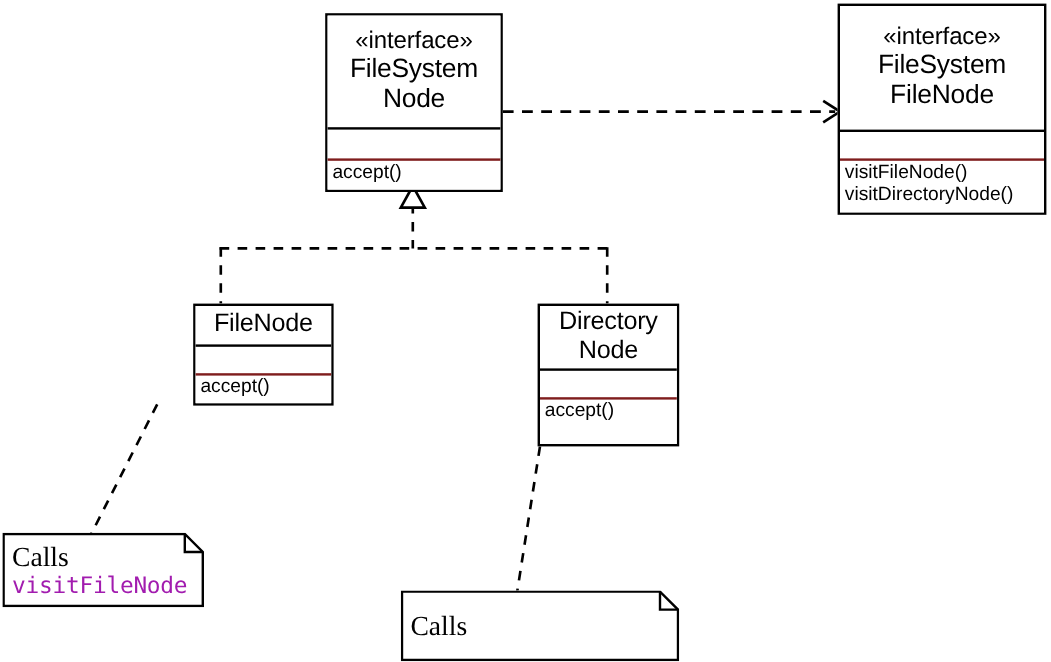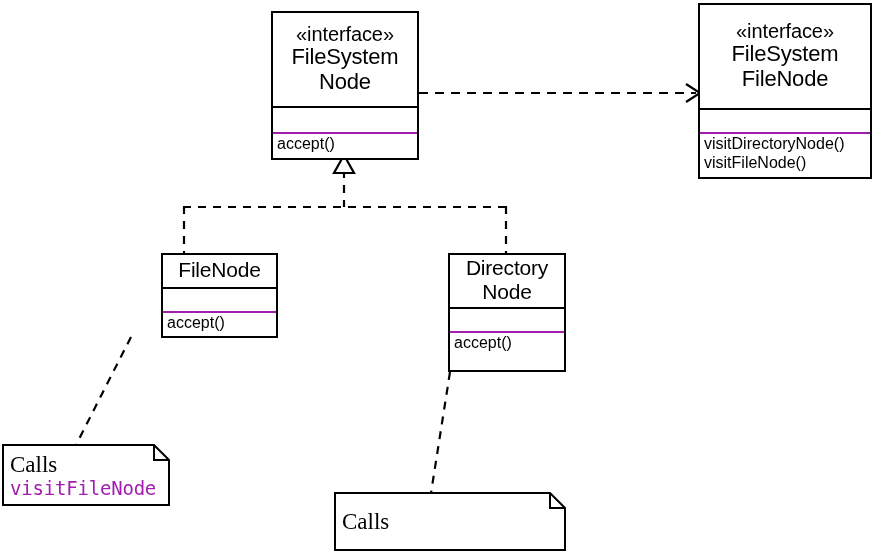--- a/index.html
+++ b/index.html
@@ -43,21 +43,21 @@
     flex-direction: column;
     justify-content: center;
     align-items: center;
     line-height: 1.12;
     padding: 3px 4px 5px 4px;
   }
   .comp-attrs {
     border-top: 2px solid #000000;
   }
   .comp-ops {
-    border-top: 2px solid #a21caf;
+    border-top: 2px solid #7f1d1d;
     padding: 1px 3px 2px 4px;
     line-height: 1.18;
   }
   .stereotype {
     font-size: 20px;
     color: #000000;
     letter-spacing: -0.1px;
   }
   .cls-title {
     font-size: 22px;
@@ -153,22 +153,22 @@
   </div>
 
   <div class="uml-class" style="left:698px; top:3px; width:174px; height:176px;">
     <div class="uml-compartment comp-name" style="height:103px;">
       <div class="stereotype">«interface»</div>
       <div class="cls-title">FileSystem</div>
       <div class="cls-title">FileNode</div>
     </div>
     <div class="uml-compartment comp-attrs" style="height:24px;"></div>
     <div class="uml-compartment comp-ops" style="flex:1;">
+      <div class="op-text">visitFileNode()</div>
       <div class="op-text">visitDirectoryNode()</div>
-      <div class="op-text">visitFileNode()</div>
     </div>
   </div>
 
   <div class="uml-class" style="left:126px; top:253px; width:117px; height:85px;margin-left:35px;">
     <div class="uml-compartment comp-name" style="height:32px;">
       <div class="cls-title small">FileNode</div>
     </div>
     <div class="uml-compartment comp-attrs" style="height:24px;"></div>
     <div class="uml-compartment comp-ops" style="flex:1;">
       <div class="op-text">accept()</div>

